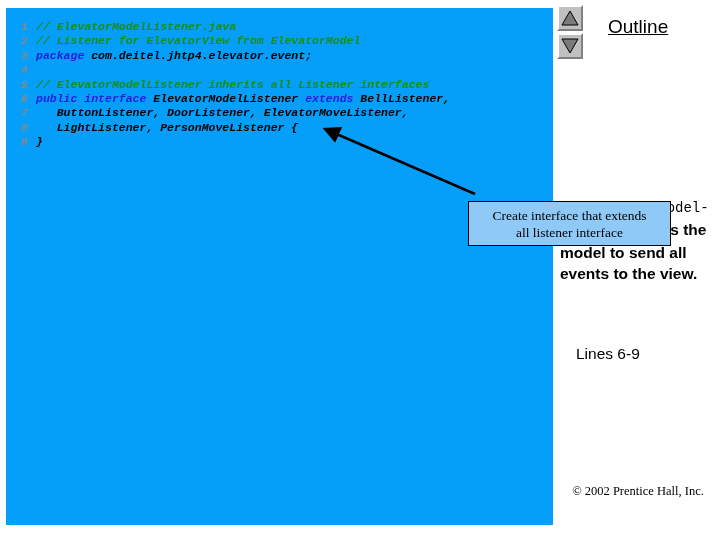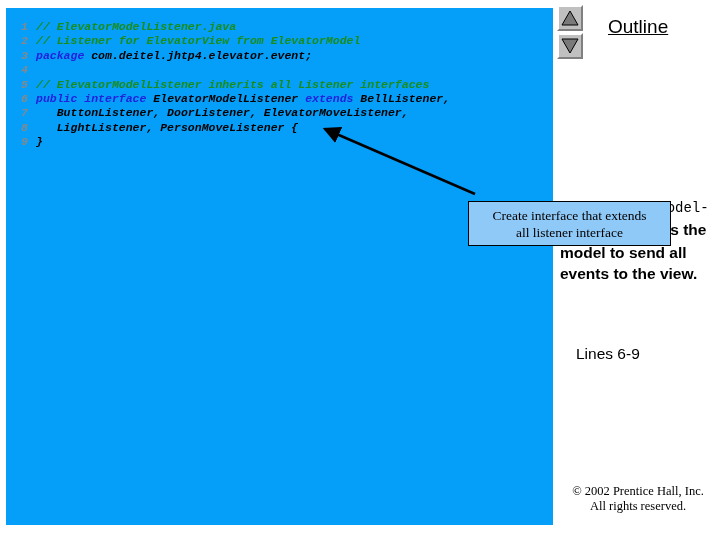--- a/index.html
+++ b/index.html
@@ -201,16 +201,15 @@
     <line x1="185" y1="76" x2="35" y2="11" stroke="#000000" stroke-width="2.5" marker-end="url(#arrowhead)"></line>
   </svg>
 
   <div id="callout-box">
     <div>Create interface that extends</div>
     <div>all listener interface</div>
   </div>
 
   <div id="footer">
     <div>© 2002 Prentice Hall, Inc.</div>
-    <div>All rights reserved.</div>
   </div>
 
 </div>
 
 </body></html>

